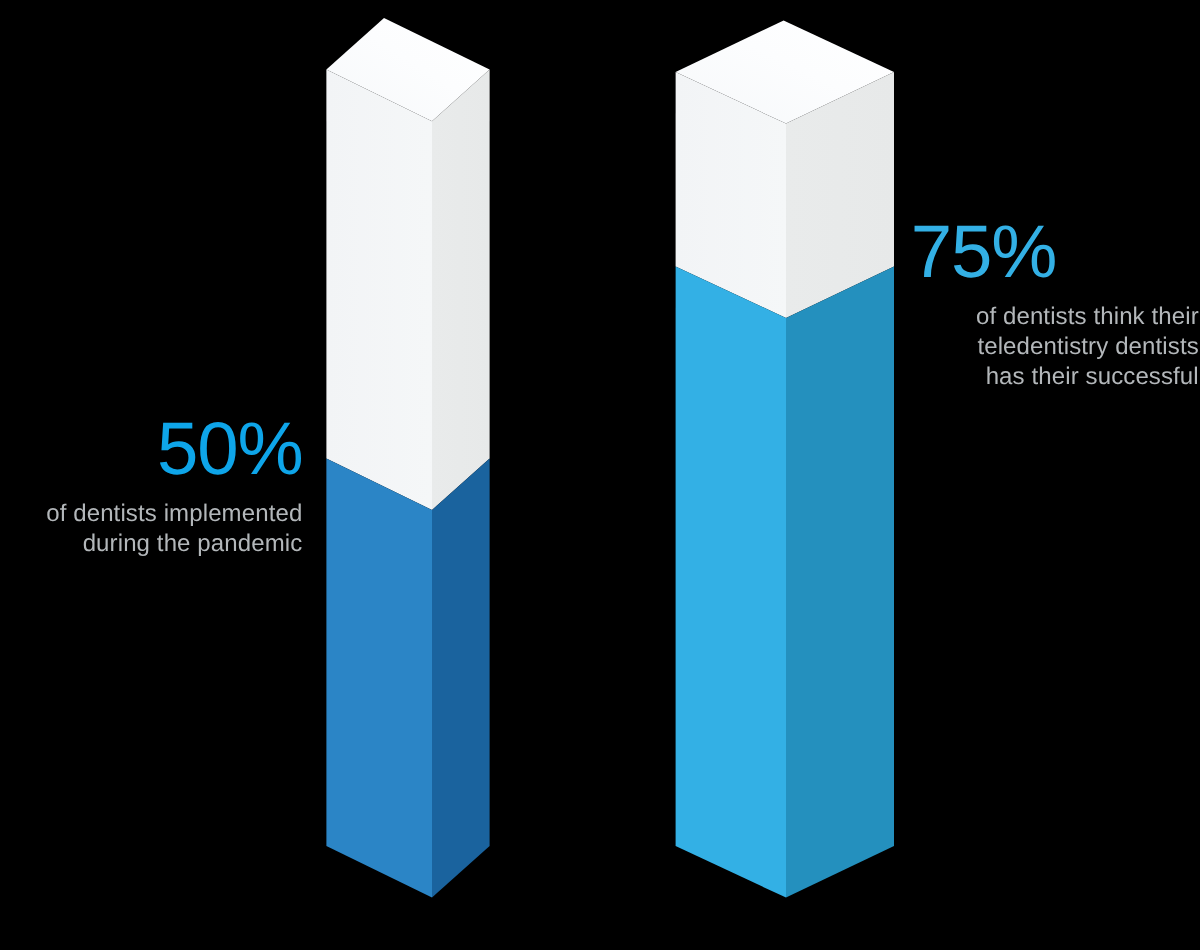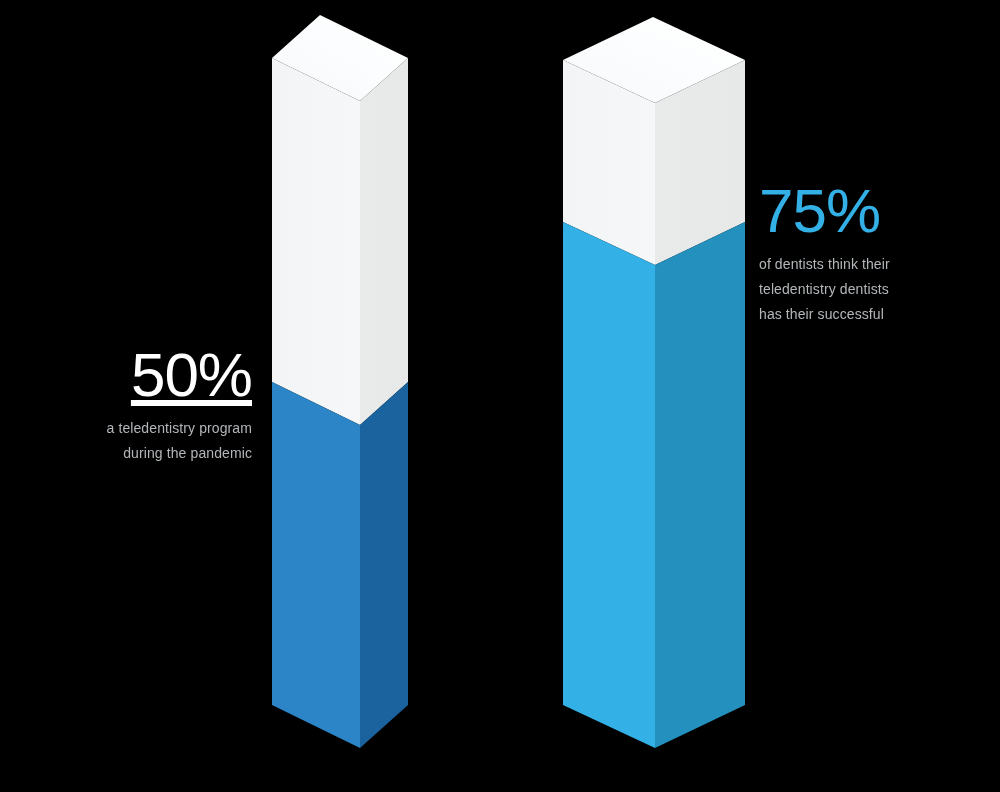--- a/index.html
+++ b/index.html
@@ -37,41 +37,41 @@
   .callout .pct {
     font-size: 62px;
     line-height: 62px;
     font-weight: 400;
     letter-spacing: -1px;
     color: #2EA9E0;
     display: block;
     margin-bottom: 10px;
   }
   .callout .desc {
-    font-size: 14px;
+    font-size: 20px;
     line-height: 25px;
     font-weight: 400;
     color: #B3B7BA;
     display: block;
     letter-spacing: 0.1px;
+    text-align: right;
   }
   .callout .desc span {
     display: block;
     white-space: nowrap;
   }
 
   #callout-left {
     left: 0px;
     top: 344px;
     width: 252px;
     text-align: right;
   }
   #callout-left .pct {
-    color: #ffffff;
-    text-decoration: underline;
+    color: #0ea5e9;
   }
   #callout-right {
     left: 759px;
     top: 180px;
     width: 240px;
     text-align: left;
   }
   #callout-right .pct {
     color: #33B0E5;
   }
@@ -127,21 +127,21 @@
 
       <polygon points="655,265 745,222 745,705 655,748" fill="#2490BE"></polygon>
 
       <polygon points="563,60 655,103 745,60 653,17" fill="url(#topGradRight)"></polygon>
     </g>
   </svg>
 
   <div class="callout" id="callout-left">
     <span class="pct">50%</span>
     <span class="desc">
-      <span>a teledentistry program</span>
+      <span>of dentists implemented</span>
       <span>during the pandemic</span>
     </span>
   </div>
 
   <div class="callout" id="callout-right">
     <span class="pct">75%</span>
     <span class="desc">
       <span>of dentists think their</span>
       <span>teledentistry dentists</span>
       <span>has their successful</span>

